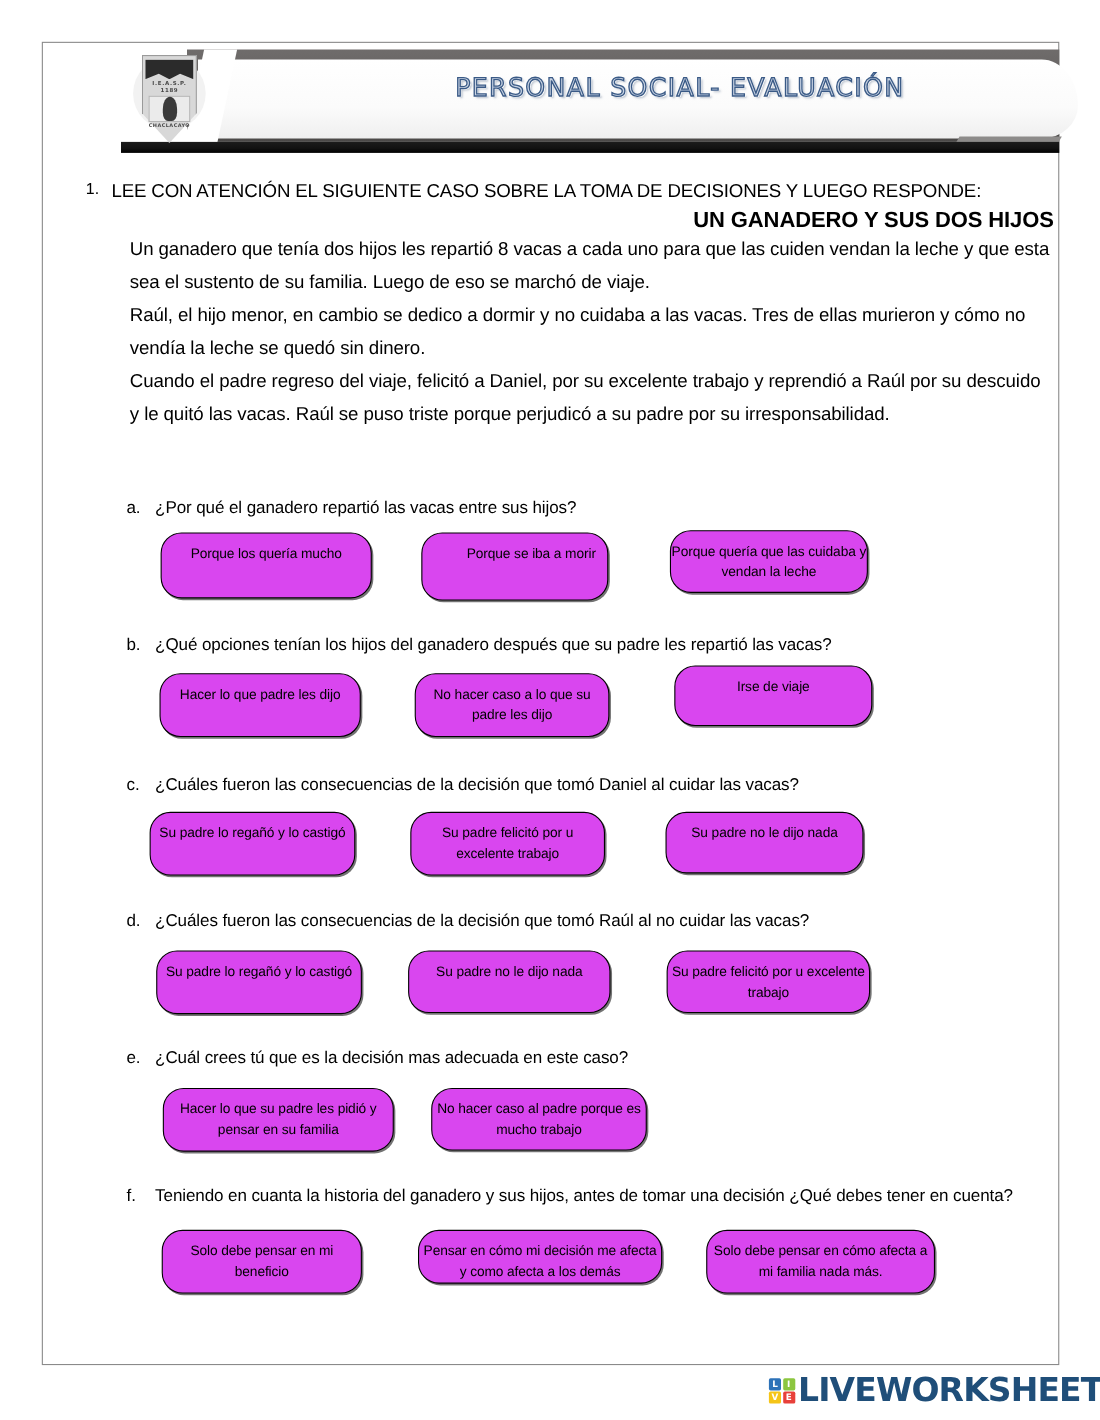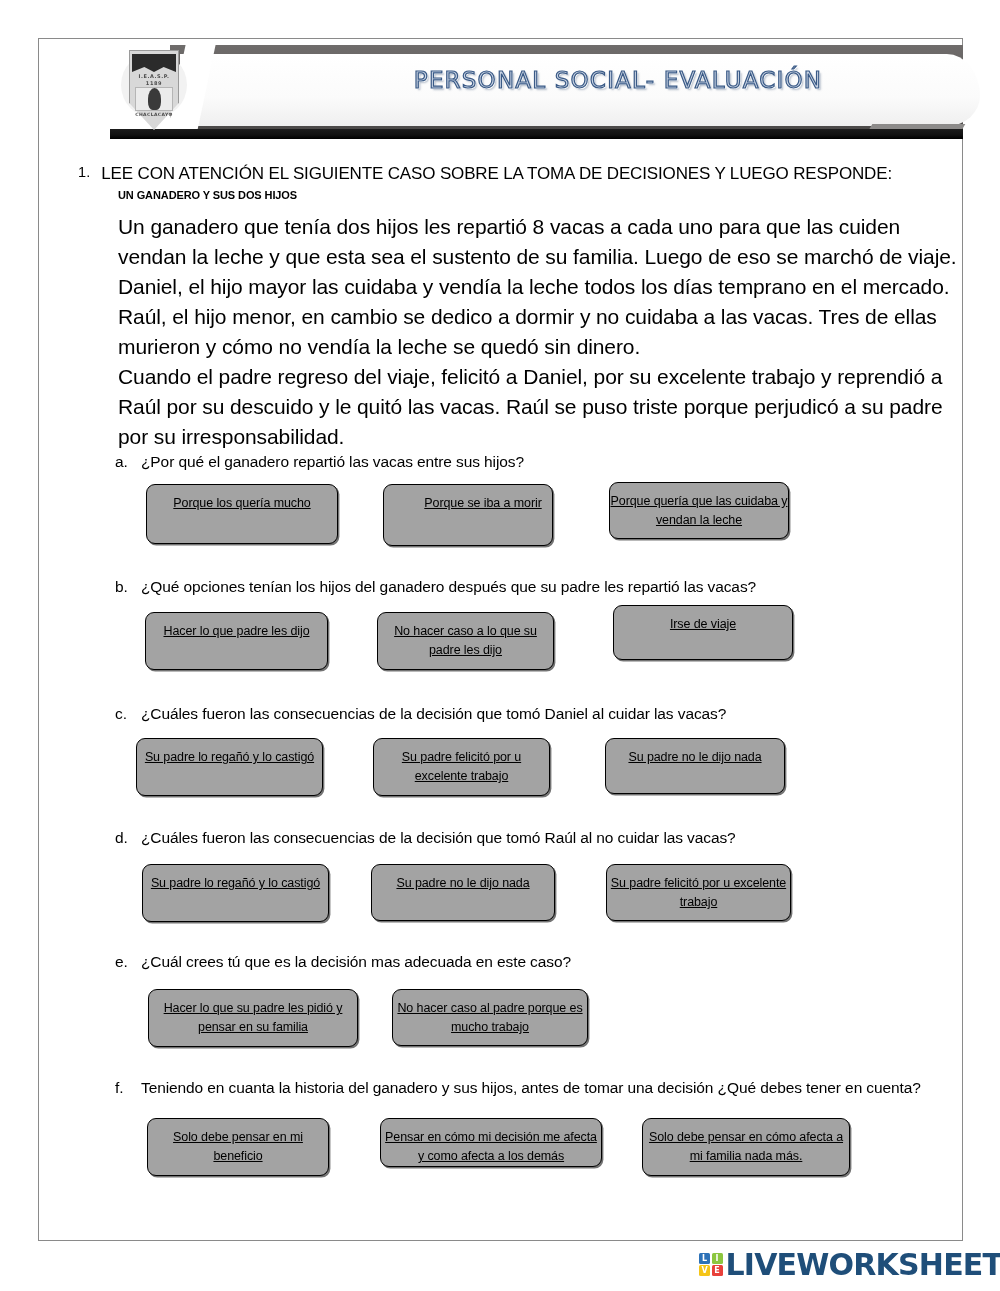--- a/index.html
+++ b/index.html
@@ -146,30 +146,30 @@
     letter-spacing:.1px;
   }
   .q1-text {
     font-size: 17px;
     letter-spacing: -0.15px;
   }
   .story-title {
     position:absolute;
     left: 118px; top: 189px;
     width: 840px;
-    text-align:left;
-    font-size: 11px;
+    text-align:right;
+    font-size: 20px;
     font-weight: 700;
     letter-spacing: -0.1px;
   }
   .story {
     position:absolute;
     left: 118px; top: 212px;
     width: 840px;
-    font-size: 21px;
+    font-size: 17px;
     line-height: 30px;
     letter-spacing: -0.1px;
   }
   .story p { margin: 0; }
 
   
   .question-block { position: absolute; }
   .q-head {
     display:flex;
     gap: 12px;
@@ -182,31 +182,30 @@
   .q-label { flex: 1; }
 
   .options {
     position: relative;
     height: 64px;
     margin-top: 10px;
   }
   .opt {
     position: absolute;
     border: 1.6px solid #000;
-    border-radius: 9px;
-    background: #a3a3a3;
+    border-radius: 19px;
+    background: #d946ef;
     display: flex;
     justify-content: center;
     padding-top: 9px;
     font-size: 12.5px;
     line-height: 19px;
     text-align: center;
     letter-spacing: -0.1px;
     box-shadow: 1.4px 1.6px 0 rgba(0,0,0,.55);
-    text-decoration: underline;
   }
   .opt span { display:block; width: 100%; }
 
   
   .lw {
     position:absolute;
     left: 699px; top: 1247px;
     display:flex;
     align-items:center;
     gap: 3px;
@@ -263,21 +262,20 @@
 
 <div class="q1-row">
   <div class="q1-num">1.</div>
   <div class="q1-text">LEE CON ATENCIÓN EL SIGUIENTE CASO SOBRE LA TOMA DE DECISIONES Y LUEGO RESPONDE:</div>
 </div>
 
 <div class="story-title">UN GANADERO Y SUS DOS HIJOS</div>
 
 <div class="story">
   <p>Un ganadero que tenía dos hijos les repartió 8 vacas a cada uno para que las cuiden vendan la leche y que esta sea el sustento de su familia. Luego de eso se marchó de viaje.</p>
-  <p>Daniel, el hijo mayor las cuidaba y vendía la leche todos los días temprano en el mercado.</p>
   <p>Raúl, el hijo menor, en cambio se dedico a dormir y no cuidaba a las vacas. Tres de ellas murieron y cómo no vendía la leche se quedó sin dinero.</p>
   <p>Cuando el padre regreso del viaje, felicitó a Daniel, por su excelente trabajo y reprendió a Raúl por su descuido y le quitó las vacas. Raúl se puso triste porque perjudicó a su padre por su irresponsabilidad.</p>
 </div>
 
 <div class="question-block" style="left:115px; top:450px; width:830px;">
   <div class="q-head">
     <div class="q-letter">a.</div>
     <div class="q-label">¿Por qué el ganadero repartió las vacas entre sus hijos?</div>
   </div>
   <div class="options">

